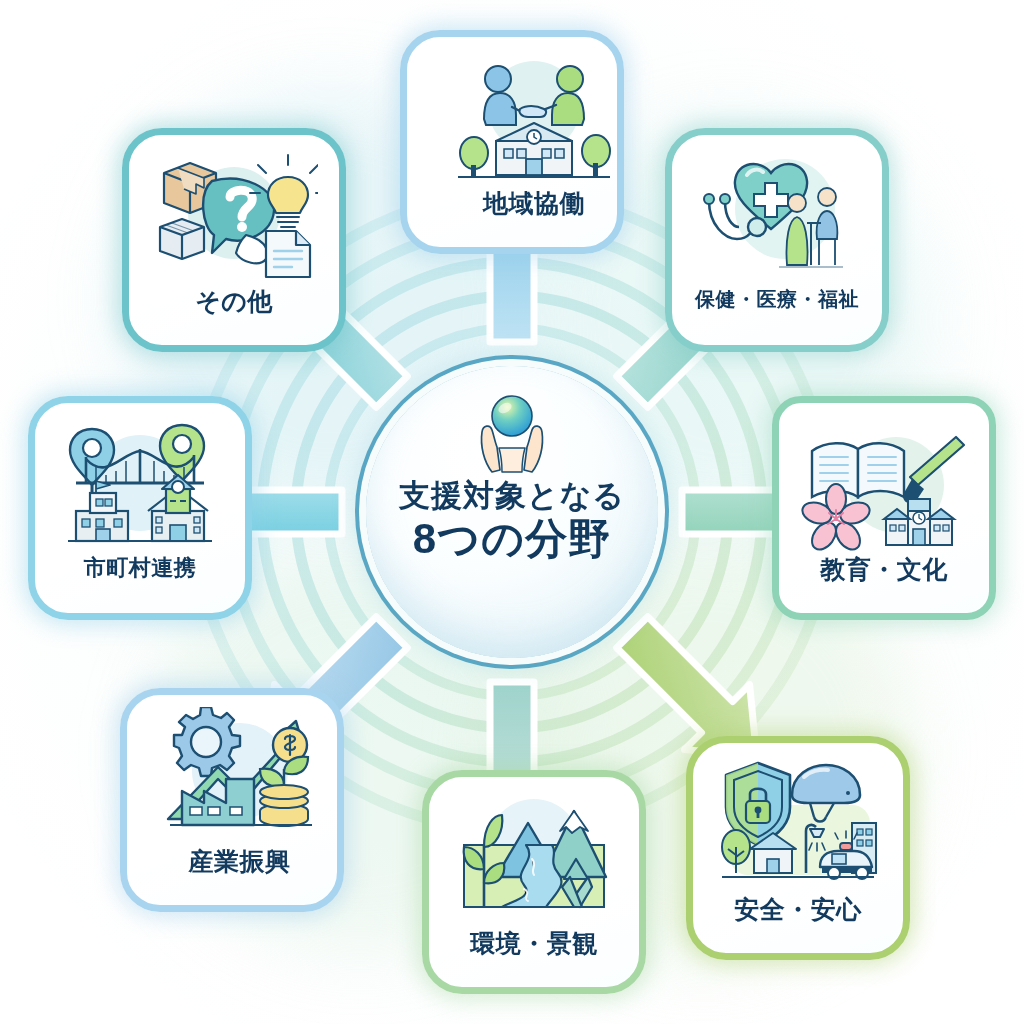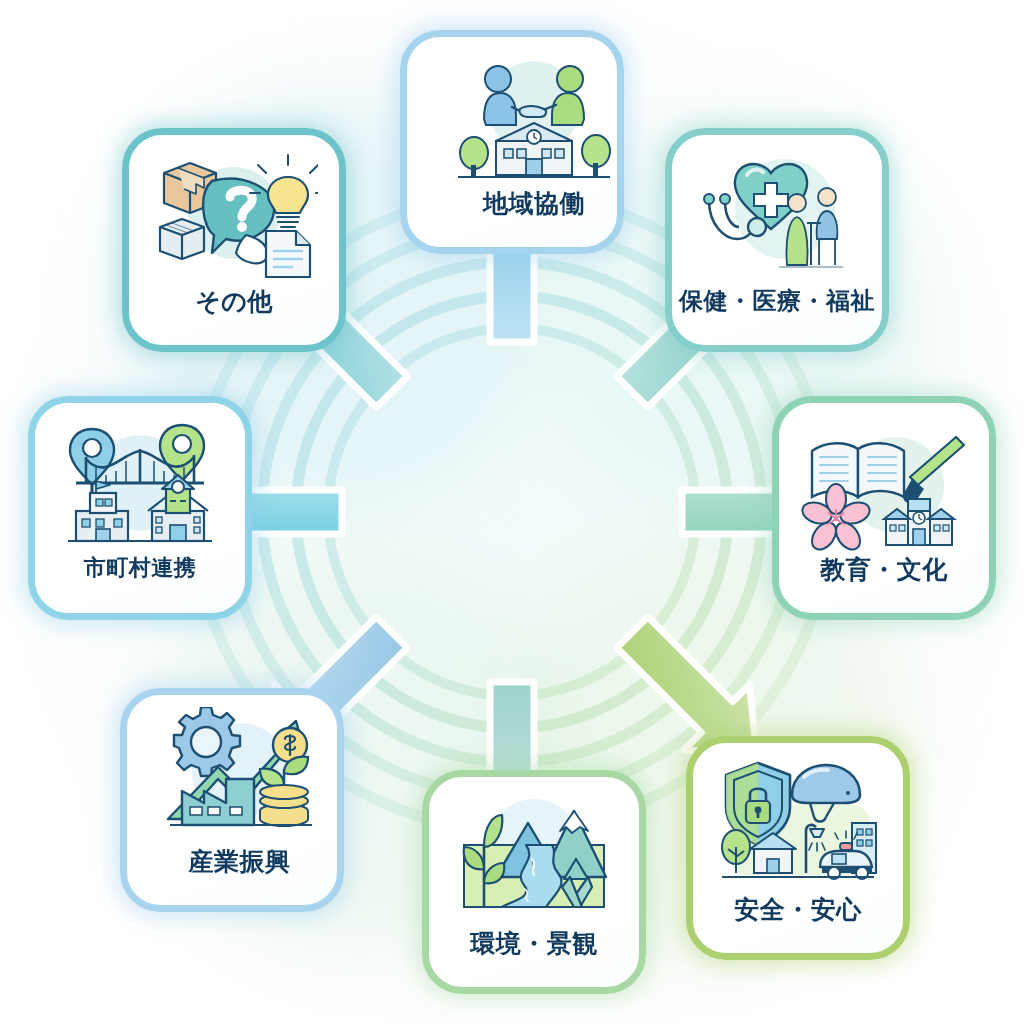--- a/index.html
+++ b/index.html
@@ -60,36 +60,36 @@
     box-sizing:border-box;
     display:flex;flex-direction:column;align-items:center;justify-content:flex-start;
     z-index:7;
   }
   .card .art{width:168px;height:140px;margin-top:12px;}
   .card .label{
     color:#123a5e;font-weight:bold;font-size:25px;letter-spacing:.5px;
     text-align:center;line-height:1;margin-top:2px;white-space:nowrap;
   }
   .card .label.small{font-size:22px;}
-  .card .label.xsmall{font-size:24px;}
+  .card .label.xsmall{font-size:20px;}
 
   
   .c-top      {left:400px; top:30px;padding-left:44px;}
   .c-topright {left:665px; top:128px;}
   .c-right    {left:772px; top:396px;}
   .c-botright {left:686px; top:688px;}
   .c-bottom   {left:400px; top:770px;}
   .c-botleft  {left:120px; top:688px;}
   .c-left     {left:28px;  top:396px;}
   .c-topleft  {left:122px; top:128px;}
 
   
   .c-top      {border-color:#a6d4ee;box-shadow:0 0 22px 5px rgba(150,205,235,.45);}
   .c-topright {border-color:#86ceca;box-shadow:0 0 22px 5px rgba(130,205,200,.45);}
-  .c-right    {border-color:#8fd3b6;box-shadow:0 0 22px 5px rgba(140,210,180,.42);}
+  .c-right    {border-color:#8fd3b6;box-shadow:0 0 22px 5px rgba(140,210,180,.42);border-radius:29px;}
   .c-botright {border-color:#accf6f;box-shadow:0 0 22px 5px rgba(175,210,115,.48);margin-top:48px;}
   .c-bottom   {border-color:#a8d8a4;box-shadow:0 0 22px 5px rgba(165,215,160,.45);margin-left:22px;}
   .c-botleft  {border-color:#a9d4ef;box-shadow:0 0 22px 5px rgba(155,205,235,.45);padding-left:15px;}
   .c-left     {border-color:#8ed3e8;box-shadow:0 0 22px 5px rgba(135,205,230,.45);}
   .c-topleft  {border-color:#6cc4ca;box-shadow:0 0 22px 5px rgba(110,195,200,.45);}
 </style>
 </head>
 <body>
 
 <div id="stage">
@@ -183,20 +183,40 @@
           <path d="M 490 342 L 490 222 L 466 222 L 512 166 L 558 222 L 534 222 L 534 342 Z" fill="url(#aL)"></path>
         </g>
 
         <g transform="rotate(315 512 512)">
           <path d="M 490 342 L 490 222 L 466 222 L 512 166 L 558 222 L 534 222 L 534 342 Z" fill="url(#aUpL)"></path>
         </g>
       </g>
     </svg>
   </div>
 
+  <div class="center">
+    <svg class="center-emblem" viewBox="0 0 120 86">
+      <defs>
+        <radialGradient id="globeG" cx="38%" cy="28%" r="72%">
+          <stop offset="0%" stop-color="#eaf7a8"></stop>
+          <stop offset="45%" stop-color="#6fd0c2"></stop>
+          <stop offset="100%" stop-color="#2f9fd6"></stop>
+        </radialGradient>
+      </defs>
+      <circle cx="60" cy="24" r="20" fill="url(#globeG)" stroke="#1c4f72" stroke-width="1.6"></circle>
+      <ellipse cx="53" cy="16" rx="7" ry="4.5" fill="#ffffff" opacity=".55" transform="rotate(-28 53 16)"></ellipse>
+      <path d="M40 80 C 32 70 28 54 30 40 C 31 33 38 32 40 38 C 42 44 43 50 45 55 L48 78 Z" fill="#fde4cd" stroke="#1c4f72" stroke-width="1.7" stroke-linejoin="round"></path>
+      <path d="M80 80 C 88 70 92 54 90 40 C 89 33 82 32 80 38 C 78 44 77 50 75 55 L72 78 Z" fill="#fde4cd" stroke="#1c4f72" stroke-width="1.7" stroke-linejoin="round"></path>
+      <path d="M47 56 C 49 63 50 72 50 80 L70 80 C 70 72 71 63 73 56 Z" fill="#fdeedd" stroke="#1c4f72" stroke-width="1.5" stroke-linejoin="round"></path>
+    </svg>
+    <div class="center-title">
+      <span class="l1">支援対象となる</span>
+      <span class="l2">8つの分野</span>
+    </div>
+  </div>
 
   <div class="card c-top">
     <svg class="art" viewBox="0 0 168 140">
       <circle cx="84" cy="58" r="46" fill="#dff2f1"></circle>
 
       <circle cx="48" cy="30" r="13" fill="#8cc4e8" stroke="#1c4f72" stroke-width="2"></circle>
       <path d="M34 70 C34 52 40 44 50 44 C60 44 66 52 66 66 L66 76 L36 76 Z" fill="#8cc4e8" stroke="#1c4f72" stroke-width="2"></path>
       <circle cx="120" cy="30" r="13" fill="#a9dd80" stroke="#1c4f72" stroke-width="2"></circle>
       <path d="M134 70 C134 52 128 44 118 44 C108 44 102 52 102 66 L102 76 L132 76 Z" fill="#a9dd80" stroke="#1c4f72" stroke-width="2"></path>
       <path d="M62 58 L78 66 L90 62 L106 56" fill="none" stroke="#1c4f72" stroke-width="2.4" stroke-linecap="round"></path>

